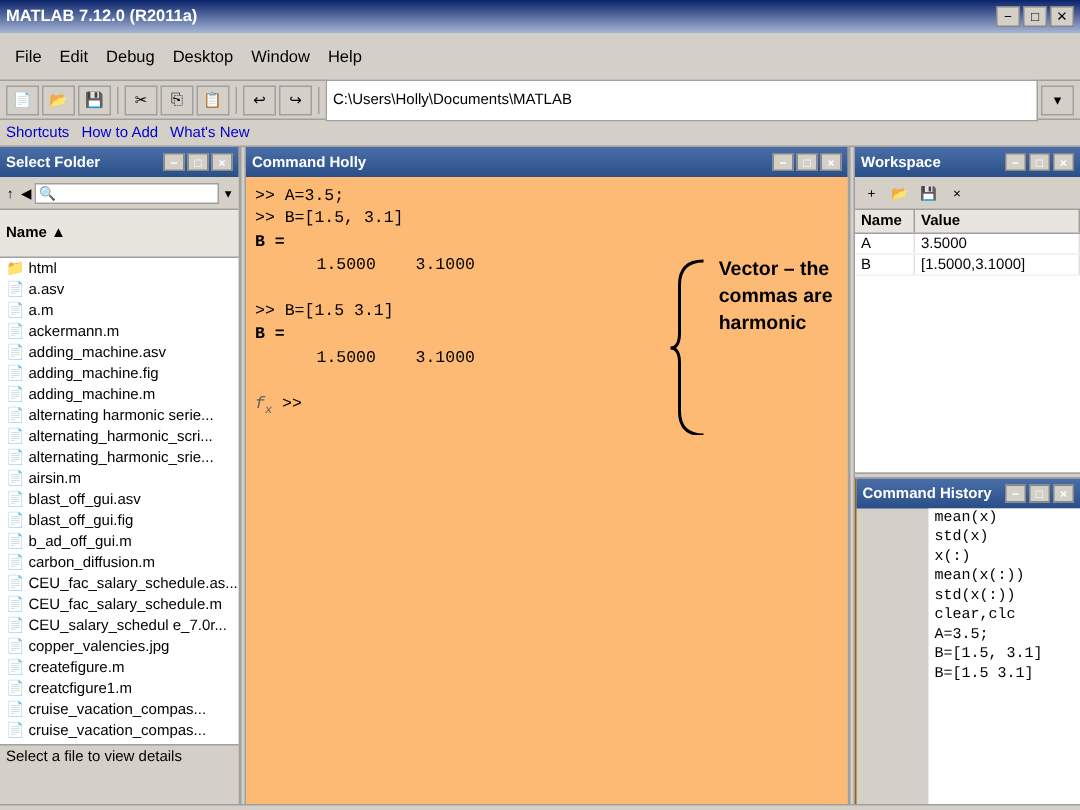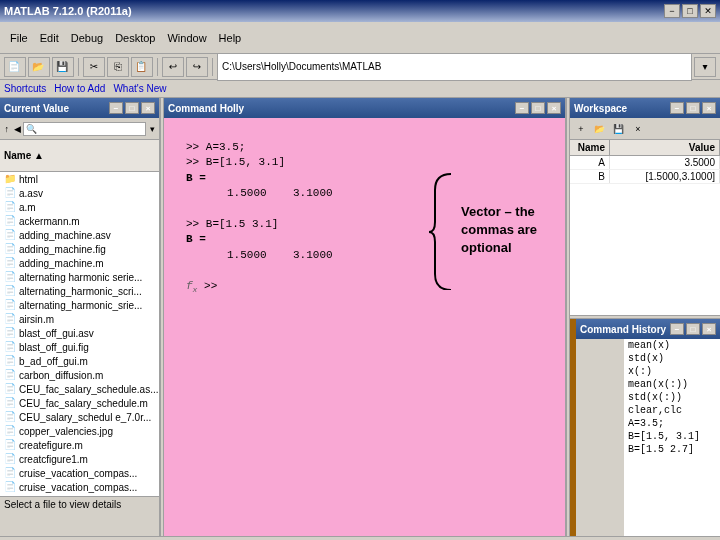--- a/index.html
+++ b/index.html
@@ -222,24 +222,24 @@
     
     .center-panel {
       flex: 1;
       background: #d4d0c8;
       border-right: 1px solid #a0a0a0;
       display: flex;
       flex-direction: column;
     }
     .cmd-window {
       flex: 1;
-      background: #f9a8d4;
+      background: #fdba74;
       font-family: 'Courier New', monospace;
       font-size: 11px;
-      padding: 22px;
+      padding: 6px;
       overflow-y: auto;
       position: relative;
     }
     .cmd-line { line-height: 1.4; }
     .cmd-output { color: #000; padding-left: 8px; }
 
     
     .right-panel {
       width: 150px;
       background: #d4d0c8;
@@ -273,21 +273,21 @@
       padding: 1px 4px;
       border-right: 1px solid #e0e0e0;
     }
 
     
     .cmd-history-panel {
       width: 150px;
       background: #d4d0c8;
       display: flex;
       flex-direction: column;
-      border-left: 6px solid #a16207;
+      border-left: 1px solid #a16207;
     }
     .history-list {
       flex: 1;
       background: white;
       overflow-y: auto;
       font-family: 'Courier New', monospace;
       font-size: 10px;
       margin-left: 48px;
     }
     .history-item {
@@ -370,21 +370,21 @@
 <div class="shortcuts-bar">
   <span class="shortcut-link">Shortcuts</span>
   <span class="shortcut-link">How to Add</span>
   <span class="shortcut-link">What's New</span>
 </div>
 
 <div class="main-layout">
 
   <div class="left-panel">
     <div class="panel-title-bar">
-      <span>Current Value</span>
+      <span>Select Folder</span>
       <div class="panel-title-btns">
         <div class="panel-tb-btn">−</div>
         <div class="panel-tb-btn">□</div>
         <div class="panel-tb-btn">×</div>
       </div>
     </div>
     <div class="panel-toolbar">
       <div class="panel-tool-btn">↑</div>
       <div class="panel-tool-btn">◀</div>
       <input class="search-box" type="text" placeholder="🔍" style="">
@@ -508,38 +508,38 @@
     <div class="cmd-line"><span style="color:#000">&gt;&gt; A=3.5;</span></div>
         <div class="cmd-line"><span style="color:#000">&gt;&gt; B=[1.5, 3.1]</span></div>
         <div class="cmd-line"><b>B =</b></div>
         <div class="cmd-line cmd-output">&nbsp;&nbsp;&nbsp;&nbsp;&nbsp;1.5000&nbsp;&nbsp;&nbsp;&nbsp;3.1000</div>
         <div class="cmd-line">&nbsp;</div>
         <div class="cmd-line"><span style="color:#000">&gt;&gt; B=[1.5 3.1]</span></div>
         <div class="cmd-line"><b>B =</b></div>
         <div class="cmd-line cmd-output">&nbsp;&nbsp;&nbsp;&nbsp;&nbsp;1.5000&nbsp;&nbsp;&nbsp;&nbsp;3.1000</div>
         <div class="cmd-line">&nbsp;</div>
         <div class="cmd-line"><span style="font-style:italic;color:#606060;">f<span style="font-size:8px;vertical-align:sub;">x</span></span> <span>&gt;&gt; </span></div>
-        <div style="position: absolute; right: 28px; top: 52px; display: flex; align-items: center; gap: 6px;">
+        <div style="position: absolute; right: 10px; top: 52px; display: flex; gap: 6px;">
   <svg width="28" height="120">
     <path d="M24,4 Q8,4 8,20 L8,52 Q8,62 2,62 Q8,62 8,72 L8,104 Q8,120 24,120" stroke="#000" stroke-width="2" fill="none"></path>
   </svg>
   <div style="font-family:Arial,sans-serif;font-size:13px;font-weight:bold;line-height:1.4;">
     <span>Vector – the</span><br>
     <span>commas are</span><br>
-    <span>optional</span>
+    <span>harmonic</span>
   </div>
 </div>
       </div>
   </div>
 
   <div class="vert-splitter"></div>
 
   <div style="display:flex;flex-direction:column;width:150px;">
 
-    <div class="right-panel" style="flex:1;text-align:right;">
+    <div class="right-panel" style="flex:1;">
       <div class="panel-title-bar">
         <span>Workspace</span>
         <div class="panel-title-btns">
           <div class="panel-tb-btn">−</div>
           <div class="panel-tb-btn">□</div>
           <div class="panel-tb-btn">×</div>
         </div>
       </div>
       <div class="panel-toolbar">
         <div class="panel-tool-btn">+</div>
@@ -576,21 +576,21 @@
       </div>
       <div class="history-list" id="history-list">
           <div class="history-item">mean(x)</div>
           <div class="history-item">std(x)</div>
           <div class="history-item">x(:)</div>
           <div class="history-item">mean(x(:))</div>
           <div class="history-item">std(x(:))</div>
           <div class="history-item">clear,clc</div>
           <div class="history-item">A=3.5;</div>
           <div class="history-item">B=[1.5, 3.1]</div>
-          <div class="history-item">B=[1.5 2.7]</div>
+          <div class="history-item">B=[1.5 3.1]</div>
         </div>
     </div>
 
   </div>
 </div>
 
 <div class="status-bar">
   <span></span>
   <span>OVR</span>
 </div>

